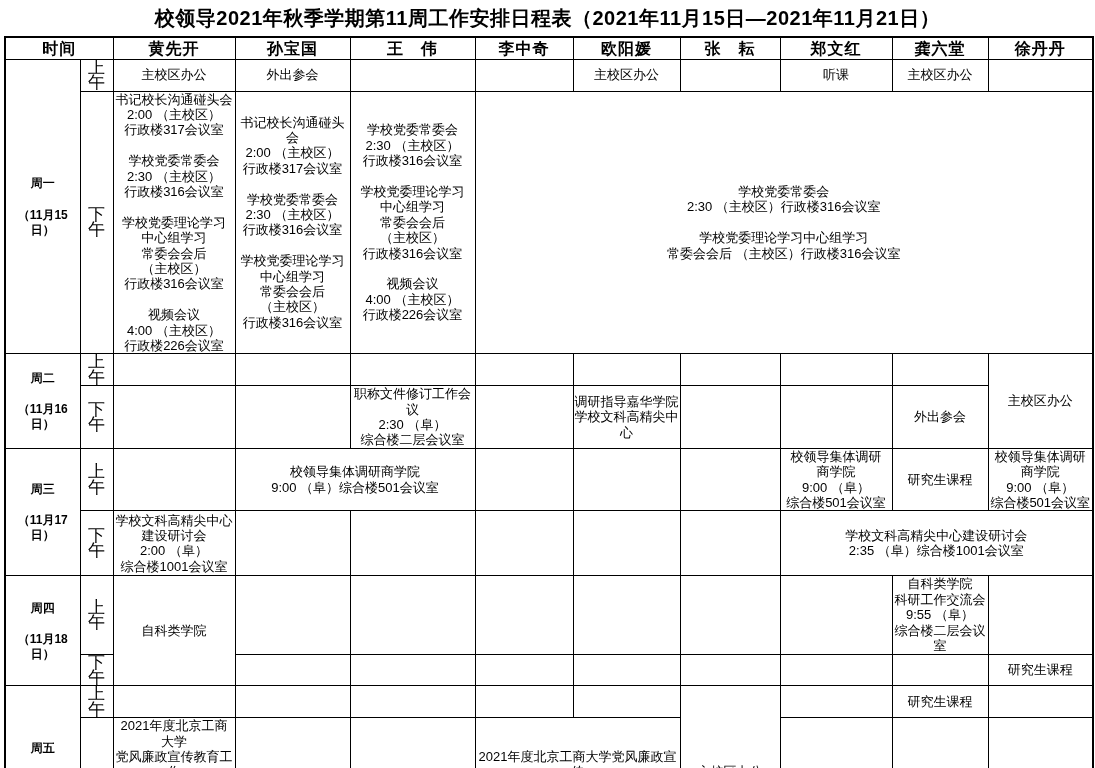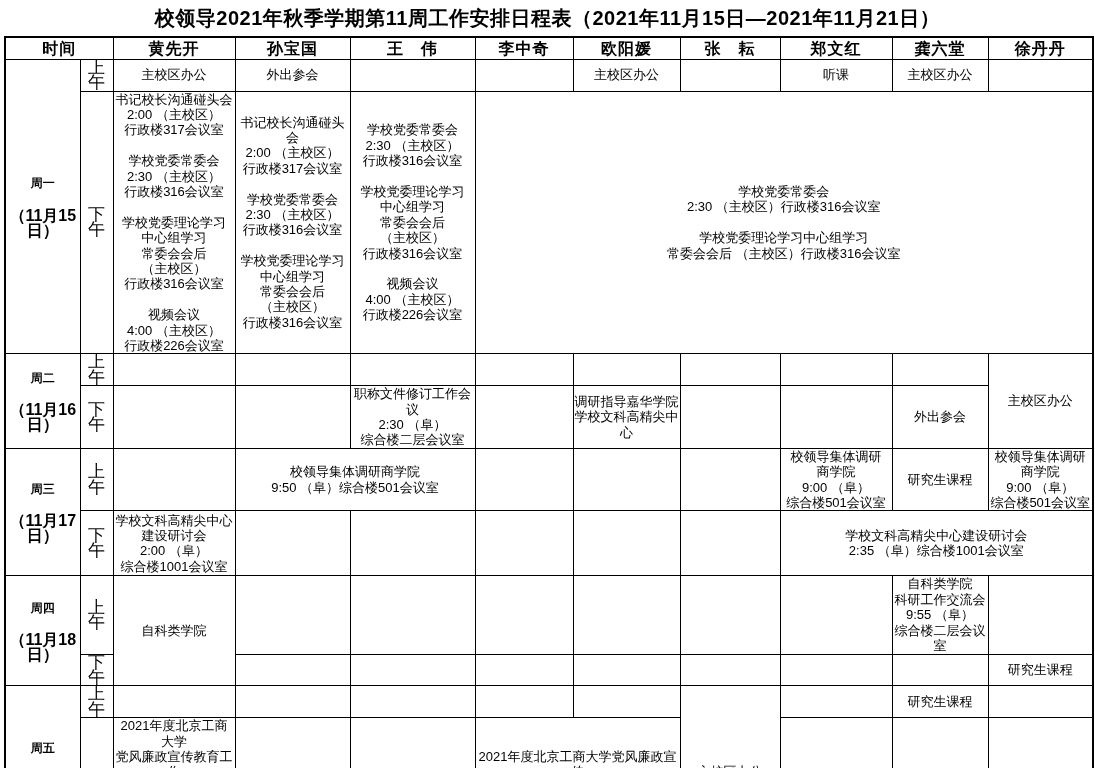--- a/index.html
+++ b/index.html
@@ -19,21 +19,21 @@
     border: 1px solid #000;
     text-align: center; vertical-align: middle;
     padding: 0 1px;
     font-size: 13px; line-height: 15.4px;
     white-space: pre-line;
     overflow: hidden;
   }
   td.hdr { font-size: 16px; font-weight: bold; letter-spacing: 1px; }
   td.daycell { font-weight: bold; }
   .day-name { font-size: 12px; font-weight: bold; line-height: 17px; }
-  .day-date { font-size: 16px; font-weight: bold; line-height: 15px; }
+  .day-date { font-size: 12px; font-weight: bold; line-height: 15px; }
   td.ampm { font-size: 17px; }
   tr.r-hdr     { height: 22px; }
   tr.r-mon-am  { height: 32px; }
   tr.r-mon-pm  { height: 260px; }
   tr.r-tue-am  { height: 21px; }
   tr.r-tue-pm  { height: 57px; }
   tr.r-wed-am  { height: 62px; }
   tr.r-wed-pm  { height: 65px; }
   tr.r-thu-am  { height: 71px; }
   tr.r-thu-pm  { height: 26px; }
@@ -175,21 +175,21 @@
     </tr>
 
     <tr class="r-wed-am">
       <td class="daycell" rowspan="2">
         <div class="day-name">周三</div>
         <div class="day-date">（11月17日）</div>
       </td>
       <td class="ampm">上午</td>
       <td></td>
       <td colspan="2">校领导集体调研商学院
-9:50 （阜）综合楼501会议室</td>
+9:00 （阜）综合楼501会议室</td>
       <td></td>
       <td></td>
       <td></td>
       <td>校领导集体调研
 商学院
 9:00 （阜）
 综合楼501会议室</td>
       <td>研究生课程</td>
       <td>校领导集体调研
 商学院

